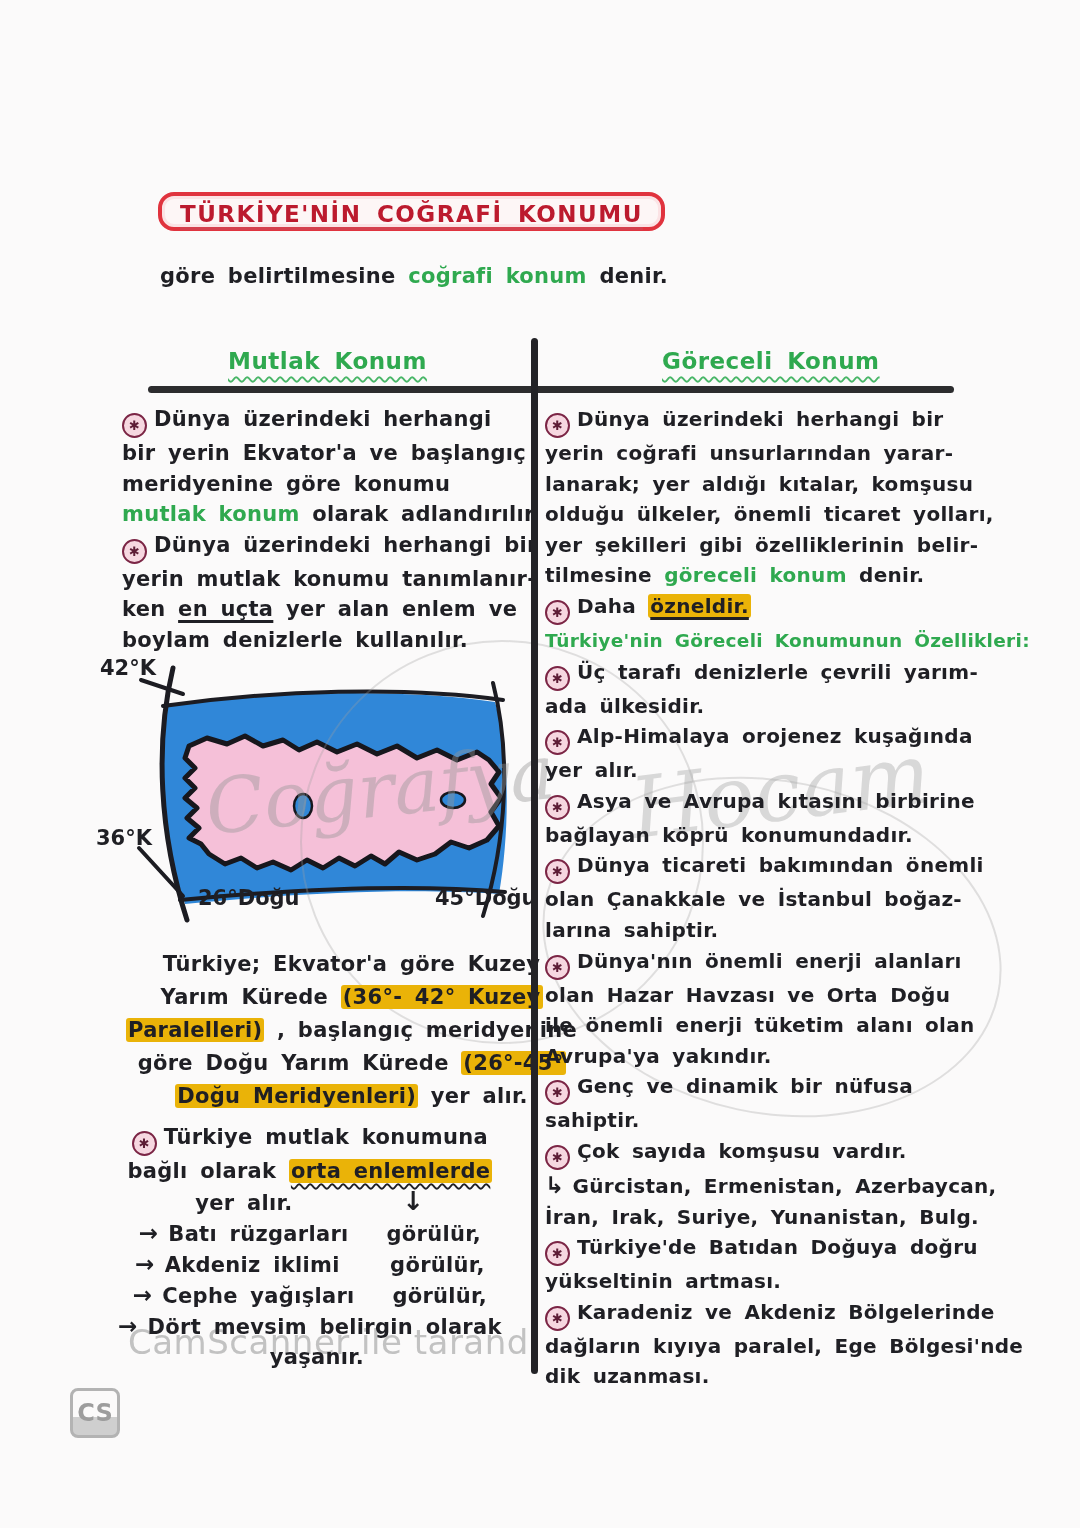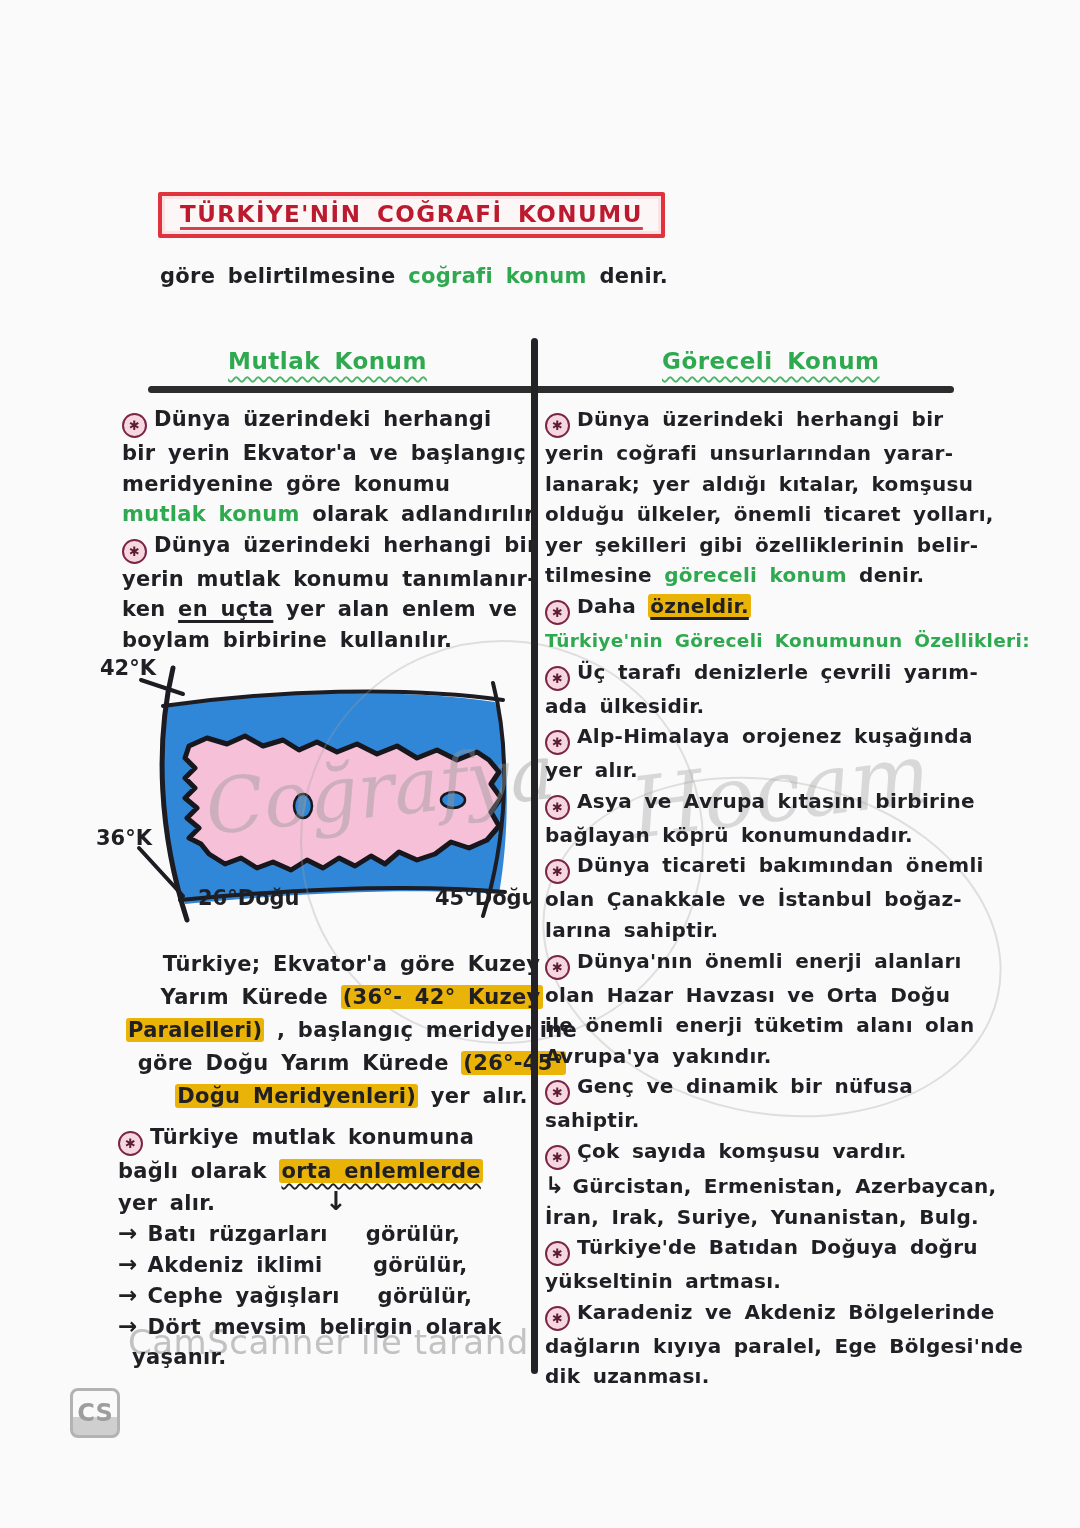--- a/index.html
+++ b/index.html
@@ -5,38 +5,38 @@
   html,body{margin:0;padding:0;}
   body{
     width:1080px;height:1528px;position:relative;overflow:hidden;
     background:#fbfafa;
     font-family:"DejaVu Sans","Liberation Sans",sans-serif;
     color:#1f1f24;
   }
   .abs{position:absolute;}
   
   .title-box{
-    left:158px;top:192px;padding:5px 18px 7px 18px;
-    border:4px solid #e0333e;border-radius:2px;
+    left:158px;top:192px;padding:5px 18px 0 18px;
+    border:4px solid #e0333e;border-radius:16px;
     box-shadow:inset 0 0 0 3px #fbe3e5;
     background:#fdf6f6;z-index:3;
   }
   .title-text{
     color:#bc1a2e;font-size:23px;font-weight:bold;letter-spacing:1.5px;
     text-decoration:underline;text-decoration-color:#d4404e;
     text-decoration-thickness:2.5px;text-underline-offset:5px;
     word-spacing:6px;
   }
   
   .textflow{z-index:3;}
   .line{white-space:nowrap;font-weight:600;letter-spacing:.3px;word-spacing:5px;}
   .intro .line{font-size:21px;line-height:36px;}
   .leftcol1 .line{font-size:21px;line-height:30.5px;}
   .leftcol2 .line{font-size:21px;line-height:33px;}
-  .leftcol3 .line{font-size:21px;line-height:30px;}
+  .leftcol3 .line{font-size:21px;line-height:30px;text-align:center;}
   .rightcol .line{font-size:20px;line-height:30.6px;}
   .green{color:#2fa94f;}
   .small{font-size:18.5px;}
   .hl{background:#eab308;border-radius:3px;padding:0 2px;}
   .ul{text-decoration:underline;text-decoration-thickness:2.5px;text-underline-offset:4px;}
   .wavy{text-decoration:underline wavy;text-decoration-thickness:2px;text-underline-offset:5px;}
   .hl.ul{text-decoration:underline;text-decoration-thickness:2.5px;text-underline-offset:4px;}
   .darr{margin-left:110px;font-size:26px;}
   .indent{margin-left:14px;}
   .star{
@@ -97,21 +97,21 @@
 <div class="abs v-rule"></div>
 
 <div class="abs textflow leftcol1" style="left:122px;top:404px;">
     <div class="line"><span class="star">✱</span><span>Dünya üzerindeki herhangi</span></div>
     <div class="line"><span>bir yerin  Ekvator'a ve başlangıç</span></div>
     <div class="line"><span>meridyenine göre konumu</span></div>
     <div class="line"><span class="green">mutlak konum</span><span> olarak adlandırılır</span></div>
     <div class="line"><span class="star">✱</span><span>Dünya üzerindeki herhangi bir</span></div>
     <div class="line"><span>yerin mutlak konumu tanımlanır-</span></div>
     <div class="line"><span>ken  </span><span class="ul">en uçta</span><span> yer alan enlem ve</span></div>
-    <div class="line"><span>boylam birbirine kullanılır.</span></div>
+    <div class="line"><span>boylam denizlerle kullanılır.</span></div>
   </div>
 <div class="abs textflow leftcol2" style="left:126px;top:948px;text-align:center;">
     <div class="line"><span>Türkiye; Ekvator'a göre Kuzey</span></div>
     <div class="line"><span>Yarım Kürede </span><span class="hl">(36°- 42° Kuzey</span></div>
     <div class="line"><span class="hl">Paralelleri)</span><span> , başlangıç meridyenine</span></div>
     <div class="line"><span>göre  Doğu Yarım Kürede </span><span class="hl">(26°-45°</span></div>
     <div class="line"><span class="hl">Doğu  Meridyenleri)</span><span> yer alır.</span></div>
   </div>
 <div class="abs textflow leftcol3" style="left:118px;top:1122px;">
     <div class="line"><span class="star">✱</span><span>Türkiye  mutlak konumuna</span></div>

